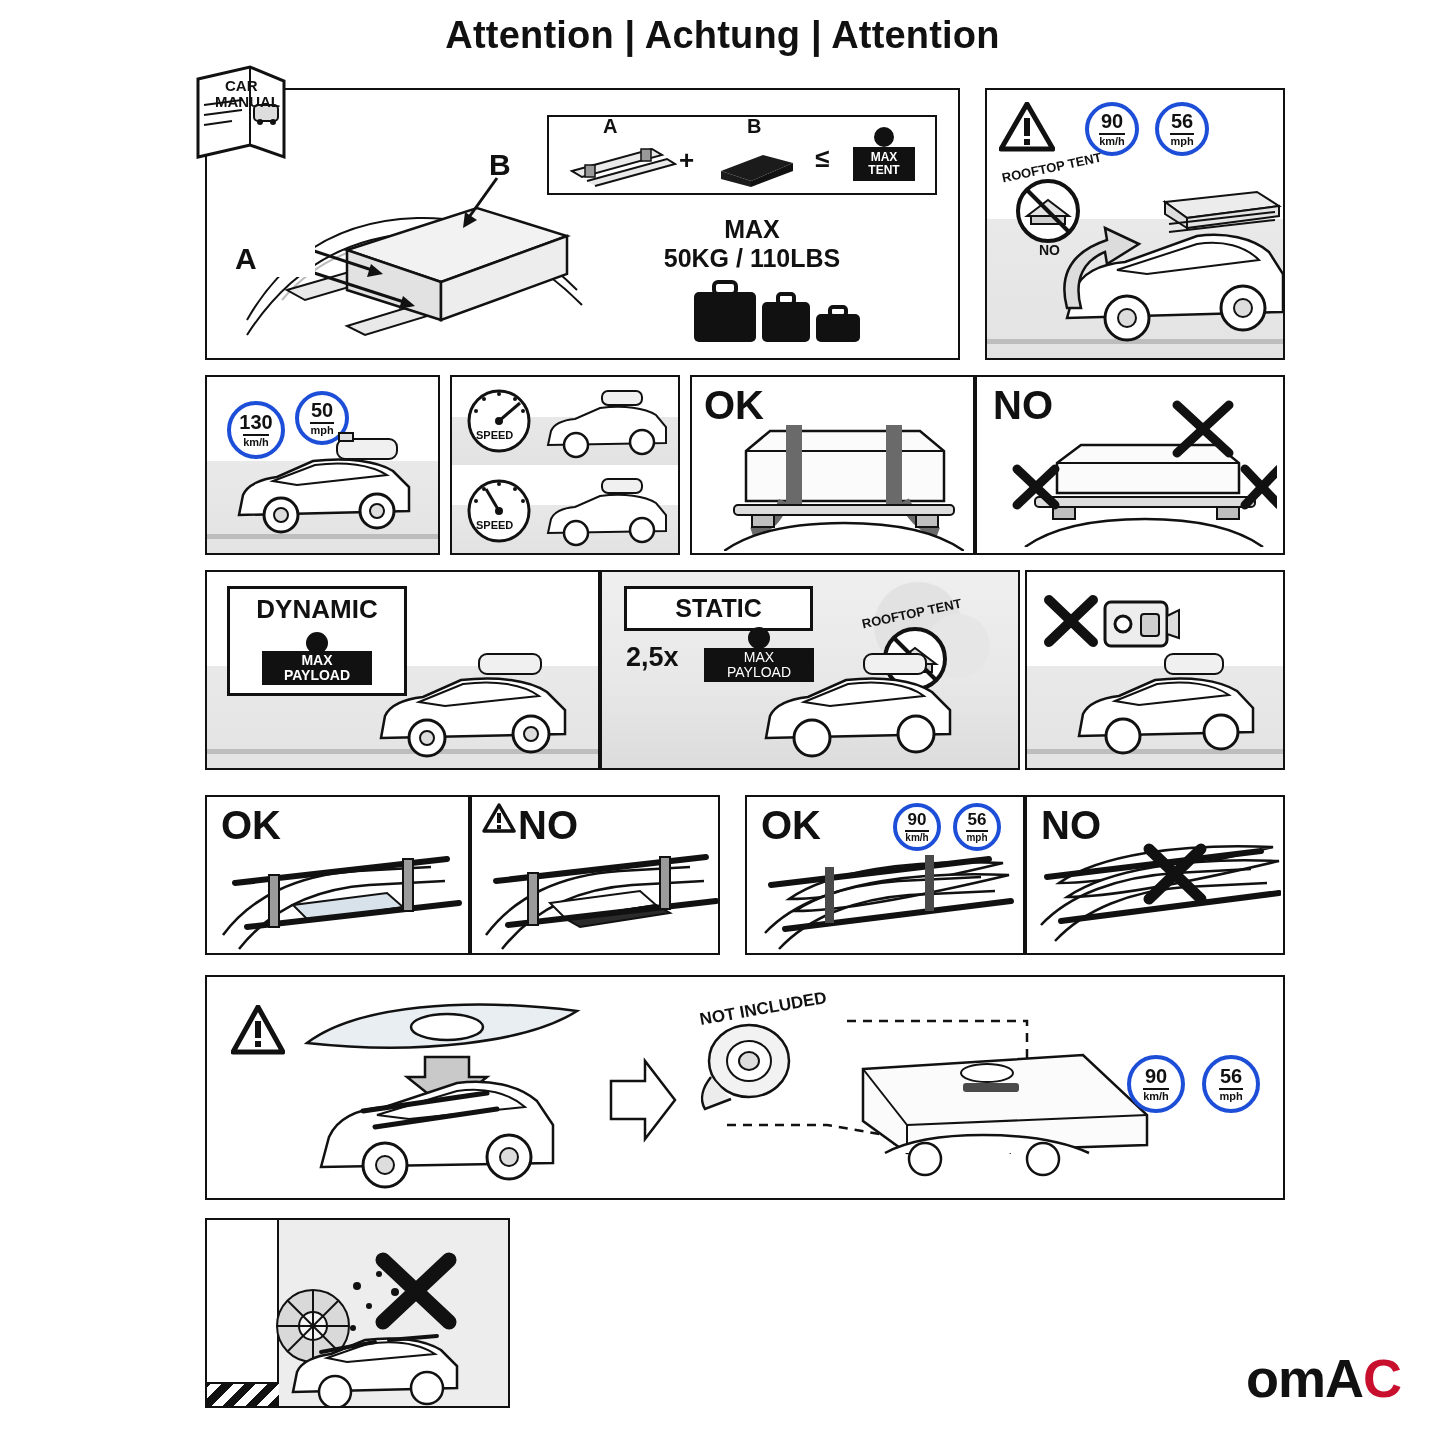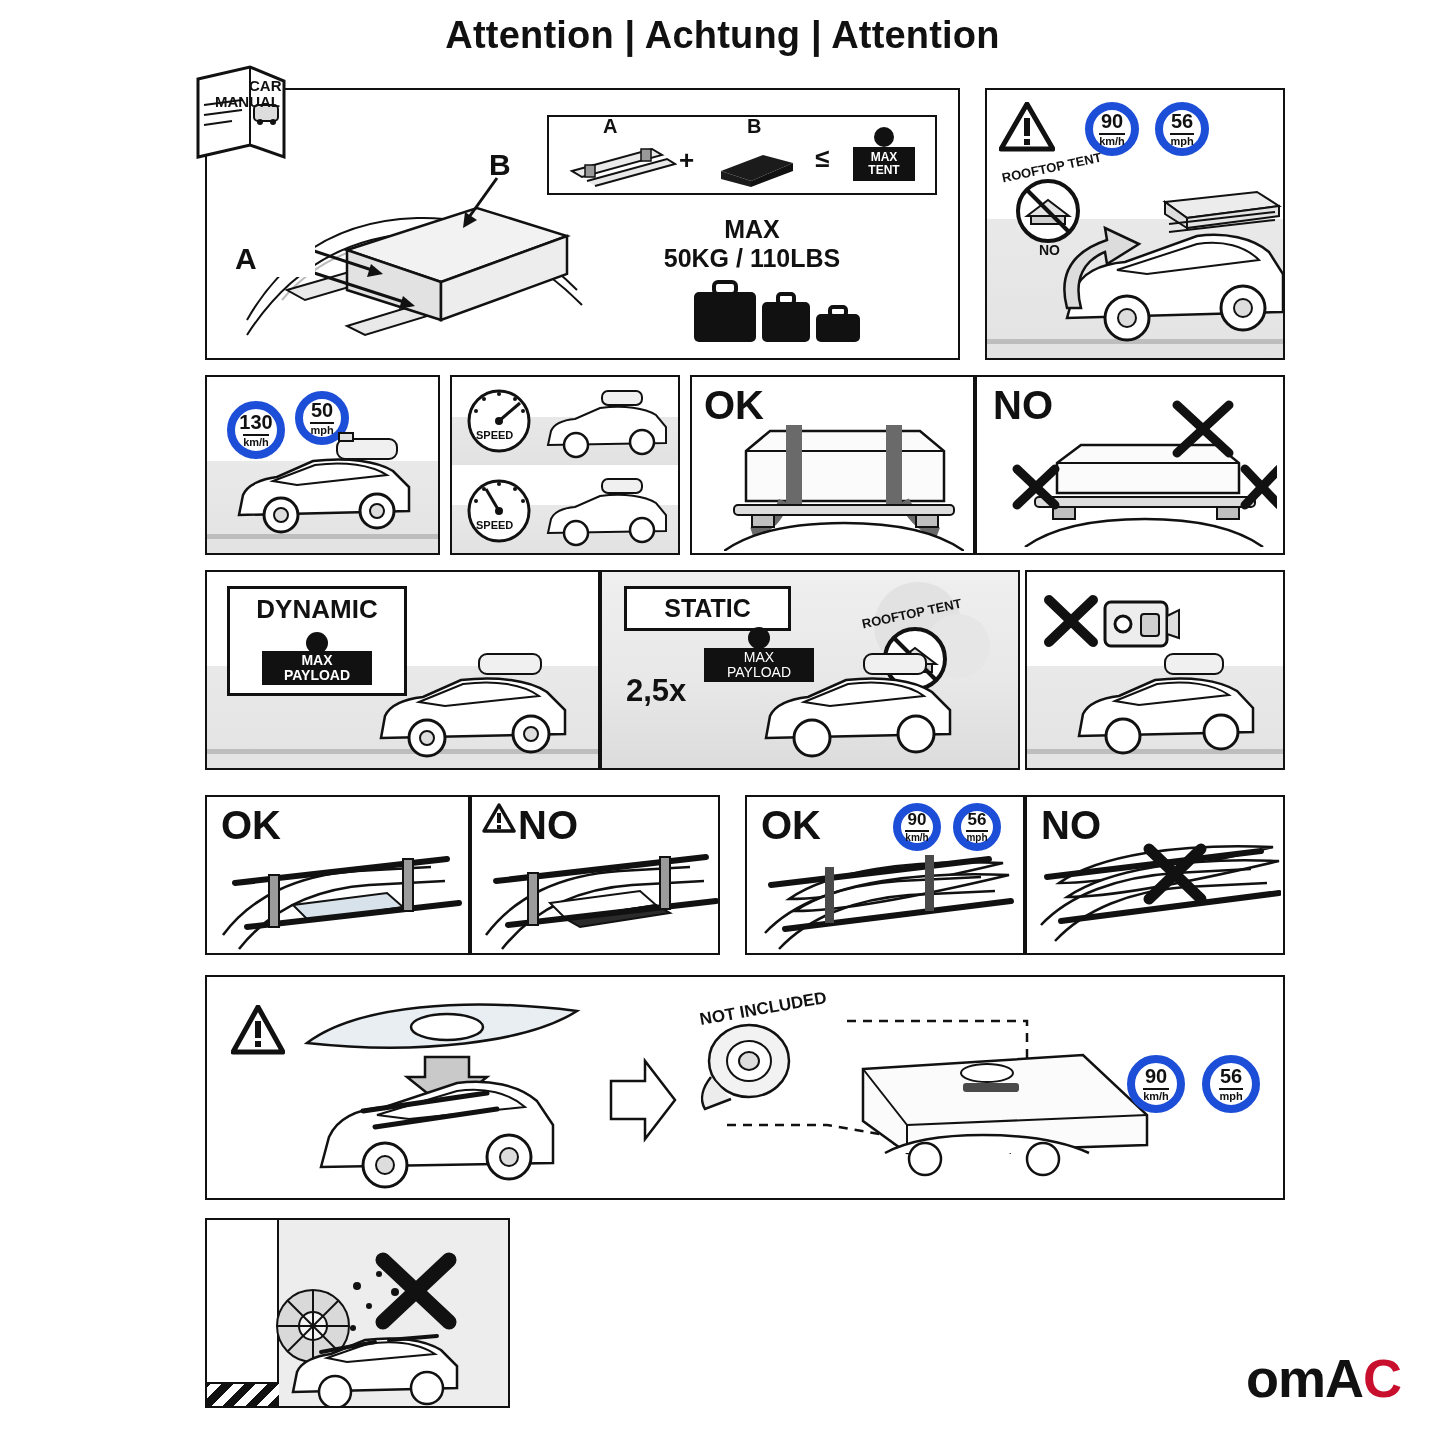--- a/index.html
+++ b/index.html
@@ -11,21 +11,21 @@
   .title{
     position:absolute;top:14px;left:0;width:100%;text-align:center;
     font-size:38px;font-weight:700;letter-spacing:.2px;color:#111;
   }
   .panel{position:absolute;border:2px solid #111;background:#fff;box-sizing:border-box;}
   .sky{position:absolute;left:0;right:0;top:0;bottom:0;background:linear-gradient(#ffffff 0%,#ffffff 48%,#e9e9e9 48%,#e3e3e3 100%);}
   .road{position:absolute;left:0;right:0;bottom:14px;height:5px;background:#bdbdbd;}
   .label{position:absolute;font-weight:700;}
   .big{font-size:30px}
   .sign{
-    border:8px solid #1d4ed8;border-radius:50%;background:#fff;
+    border:4px solid #1d4ed8;border-radius:50%;background:#fff;
     display:flex;flex-direction:column;align-items:center;justify-content:center;
     font-weight:700;line-height:1;box-sizing:border-box;
   }
   .sign .num{font-size:20px}
   .sign .unit{font-size:11px;border-top:2px solid #111;padding-top:1px;margin-top:2px}
   svg{display:block}
   .okno{font-size:40px;font-weight:700;}
   .boxlabel{
     border:3px solid #111;background:#fff;display:flex;align-items:center;justify-content:center;
     font-weight:700;text-align:center;box-sizing:border-box;
@@ -47,21 +47,21 @@
       <polygon points="6,14 58,2 92,16 92,92 58,80 6,92" fill="#fff" stroke="#111" stroke-width="3"></polygon>
       <line x1="58" y1="2" x2="58" y2="80" stroke="#111" stroke-width="2"></line>
       <rect x="62" y="40" width="24" height="16" rx="4" fill="#ddd" stroke="#111" stroke-width="2"></rect>
       <circle cx="68" cy="57" r="3" fill="#111"></circle>
         <circle cx="81" cy="57" r="3" fill="#111"></circle>
       <line x1="12" y1="40" x2="50" y2="35" stroke="#111" stroke-width="2"></line>
       <line x1="12" y1="50" x2="50" y2="45" stroke="#111" stroke-width="2"></line>
       <line x1="12" y1="60" x2="40" y2="56" stroke="#111" stroke-width="2"></line>
     </svg>
   </div>
-  <div class="tiny" style="position:absolute;left:18px;top:-13px;font-size:15px;margin-left:24px;">CAR</div>
+  <div class="tiny" style="position:absolute;left:18px;top:-13px;font-size:15px;">CAR</div>
   <div class="tiny" style="position:absolute;left:8px;top:3px;font-size:15px;">MANUAL</div>
 
   <div style="position:absolute;left:20px;top:50px;width:380px;height:215px;">
     <svg width="380" height="215" viewBox="0 0 380 215">
 
       <path d="M20,180 C60,110 120,80 190,78 C250,76 300,100 350,150" fill="none" stroke="#111" stroke-width="2"></path>
       <path d="M20,195 C65,125 125,95 195,93 C255,91 305,115 355,165" fill="none" stroke="#111" stroke-width="2"></path>
       <path d="M55,160 C90,118 140,100 195,99" fill="none" stroke="#bbb" stroke-width="2"></path>
 
       <path d="M60,150 L250,95 L268,104 L78,160 Z" fill="#e9e9e9" stroke="#111" stroke-width="2"></path>
@@ -334,24 +334,24 @@
 <div class="panel" style="left:600px;top:570px;width:420px;height:200px;overflow:hidden;">
   <div style="position:absolute;inset:0;background:linear-gradient(#efefef 0%,#e8e8e8 55%,#dcdcdc 100%);"></div>
 
   <div style="position:absolute;right:20px;top:4px;">
     <svg width="150" height="170" viewBox="0 0 150 170">
       <circle cx="70" cy="50" r="44" fill="#e2e2e2"></circle>
       <circle cx="110" cy="70" r="32" fill="#e6e6e6"></circle>
       <rect x="64" y="86" width="9" height="70" fill="#d6d6d6"></rect>
     </svg>
   </div>
-  <div class="boxlabel" style="position:absolute;left:22px;top:14px;width:167px;height:45px;">
+  <div class="boxlabel" style="position:absolute;left:22px;top:14px;width:189px;height:45px;">
     <span style="font-size:25px;">STATIC</span>
   </div>
-  <div style="position:absolute;left:24px;top:70px;font-size:31px;font-weight:700;margin-top:31px;">2,5x</div>
+  <div style="position:absolute;left:24px;top:70px;font-size:27px;font-weight:700;">2,5x</div>
   <div style="position:absolute;left:92px;top:54px;width:130px;height:62px;">
     <svg width="130" height="62" viewBox="0 0 130 62" style="position:absolute;left:0;top:0;">
       <circle cx="65" cy="12" r="11" fill="#111"></circle>
       <rect x="10" y="22" width="110" height="34" fill="#111"></rect>
     </svg>
     <div style="position:absolute;left:0;top:24px;width:130px;text-align:center;color:#fff;font-size:14px;line-height:15px;">
       <span>MAX</span><br>
       <span>PAYLOAD</span>
     </div>
   </div>

